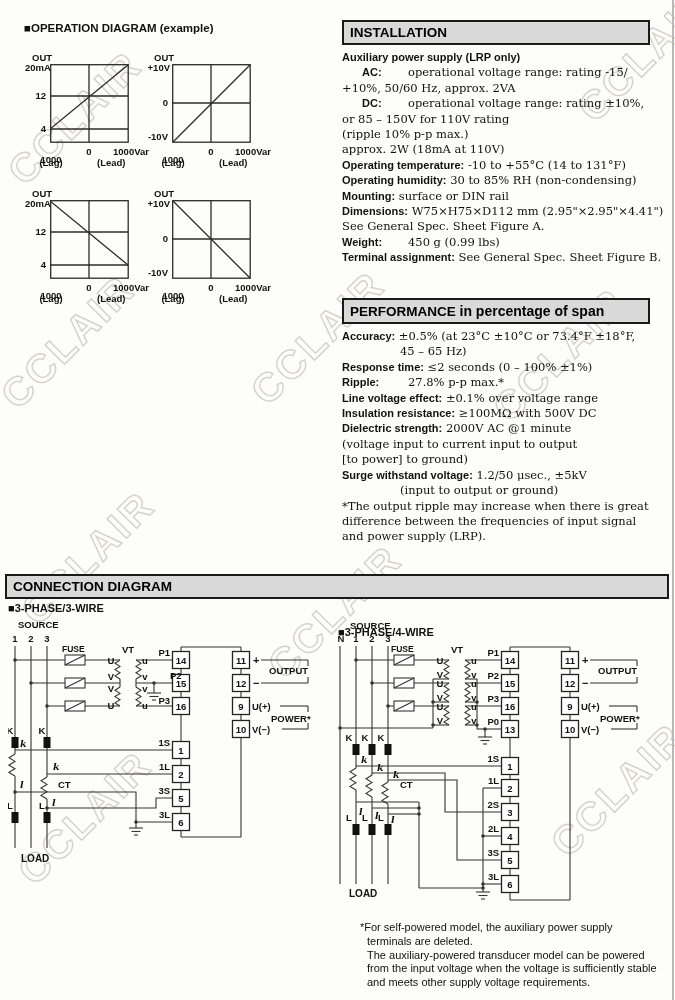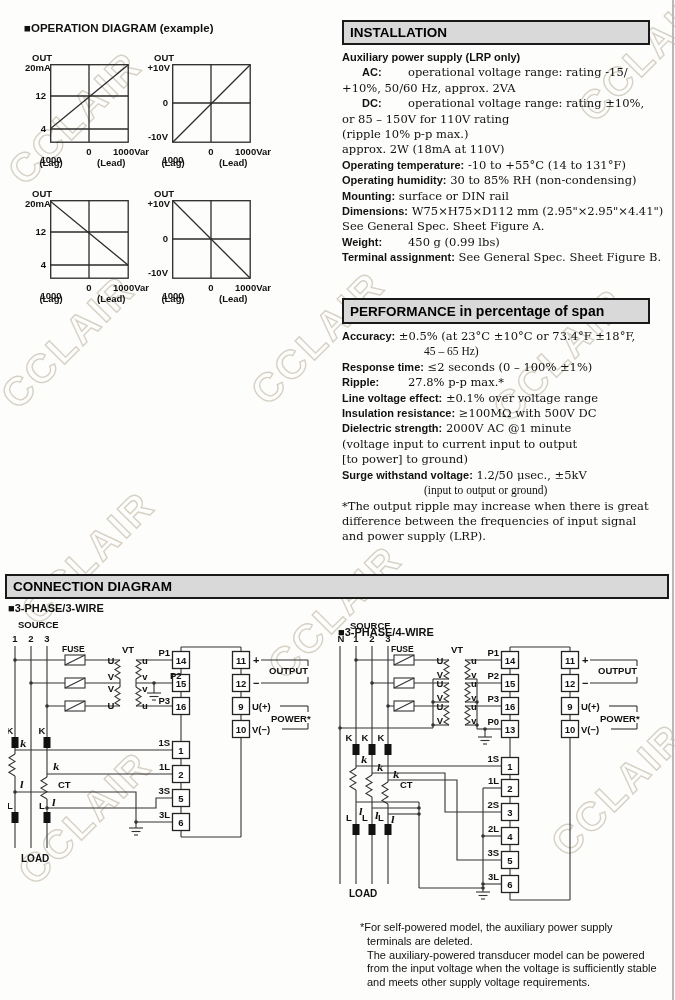--- a/index.html
+++ b/index.html
@@ -28,21 +28,21 @@
 
   .col{position:absolute;left:342px;width:318px;}
   .head-box{box-sizing:border-box;width:308px;background:#d9d9d9;border:2px solid #1a1a1a;
             font:bold 13.5px "Liberation Sans",sans-serif;padding:3px 0 3px 6px;margin-bottom:5px;color:#000;}
   .hb-suffix{font-size:14px;margin-top:8px;}
   .spec{font:11.5px "DejaVu Serif",serif;line-height:15.4px;white-space:nowrap;}
   .spec .lbl{font-family:"Liberation Sans",sans-serif;font-weight:bold;font-size:11px;}
   .spec .lbl-tab{display:inline-block;width:66px;}
   .spec .lbl-ac{display:inline-block;width:46px;margin-left:20px;}
   .cont{}
-  .cont2{margin-left:82px;font-family:Liberation Serif, serif;}
+  .cont2{margin-left:58px;}
   .note{font:11.5px "DejaVu Serif",serif;line-height:15px;width:312px;white-space:normal;margin-top:1px;}
 
   .conn-head{position:absolute;left:5px;top:574px;width:664px;}
   .sub{position:absolute;font:bold 11px "Liberation Sans",sans-serif;}
   .dia{position:absolute;}
   .dia line,.dia path,.dia polyline{stroke:#333;stroke-width:1.1;fill:none;}
   .dia rect.fu{fill:#fff;stroke:#333;stroke-width:1.1;}
   .dia rect.tb{fill:#fff;stroke:#222;stroke-width:1.3;}
   .dia rect.blk{fill:#111;stroke:none;}
   .dia circle{fill:#333;stroke:none;}

